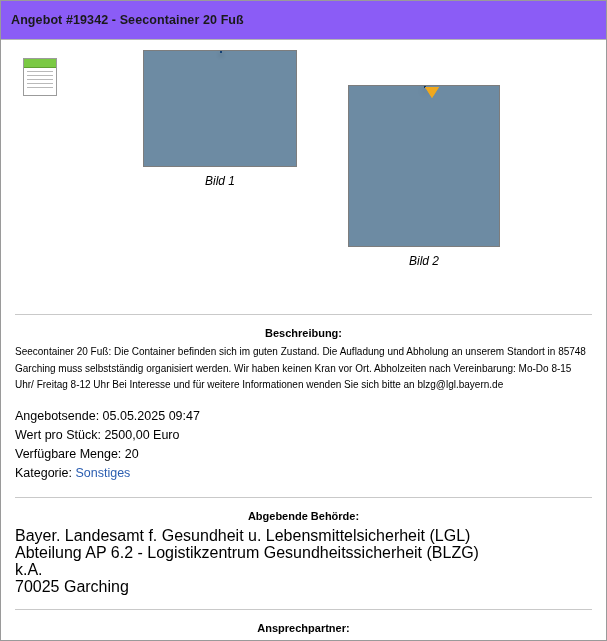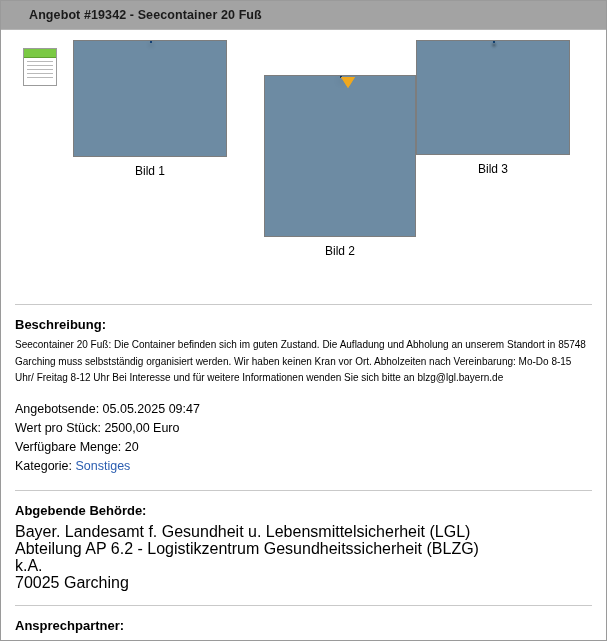--- a/index.html
+++ b/index.html
@@ -17,26 +17,26 @@
   }
   .page {
     position: relative;
     width: 607px;
     height: 641px;
     box-sizing: border-box;
     border: 1px solid #9a9a9a;
     background: #ffffff;
   }
   .title-bar {
-    height: 29px;
-    background: #a3a3a3;
+    height: 39px;
+    background: #8b5cf6;
     border-bottom: 1px solid #b5b5b5;
     display: flex;
     align-items: center;
-    padding-left: 28px;
+    padding-left: 10px;
     box-sizing: border-box;
   }
   .title-bar .title {
     font-size: 12.5px;
     font-weight: bold;
     color: #1a1a1a;
     letter-spacing: 0.1px;
   }
   .content {
     padding: 10px 14px 0 14px;
@@ -67,22 +67,23 @@
   .doc-icon .lines i {
     display: block;
     height: 1px;
     background: #b9b9b9;
     margin-bottom: 3px;
   }
   .thumbs {
     display: flex;
     justify-content: center;
     align-items: flex-start;
-    gap: 0;
+    gap: 14px;
     padding-left: 36px;
+    font-style: italic;
   }
   .thumb {
     text-align: center;
   }
   .thumb .frame {
     border: 1px solid #7d7d7d;
     display: block;
     overflow: hidden;
     background: #6d8ba3;
   }
@@ -211,22 +212,23 @@
       radial-gradient(circle at 70% 55%, #94a07c 0 8%, transparent 9%);
   }
   
   .hr {
     border: 0;
     border-top: 1px solid #c9c9c9;
     margin: 14px 0 12px 0;
   }
   .sec-title {
     font-weight: bold;
-    font-size: 13px;
+    font-size: 11px;
     margin: 0 0 5px 0;
+    text-align: center;
   }
   .para {
     font-size: 10px;
     line-height: 16.5px;
     margin: 0;
     text-align: left;
   }
   .facts {
     margin-top: 13px;
   }
@@ -291,31 +293,20 @@
                 <span class="plate p1"></span>
                 <span class="plate p2"></span>
                 <span class="tri t-a"></span>
                 <span class="tri t-b"></span>
               </span>
             </span>
           </span>
           <span class="cap">Bild 2</span>
         </div>
 
-        <div class="thumb t3">
-          <span class="frame">
-            <span class="img i3">
-              <span class="trees"></span>
-              <span class="stack s3"></span>
-              <span class="stack s2"></span>
-              <span class="stack s1"></span>
-            </span>
-          </span>
-          <span class="cap">Bild 3</span>
-        </div>
 
       </div>
     </div>
 
     <hr class="hr">
 
     <div>
       <div class="sec-title">Beschreibung:</div>
       <p class="para">Seecontainer 20 Fuß: Die Container befinden sich im guten Zustand. Die Aufladung und Abholung an unserem Standort in 85748 Garching muss selbstständig organisiert werden. Wir haben keinen Kran vor Ort. Abholzeiten nach Vereinbarung: Mo-Do 8-15 Uhr/ Freitag 8-12 Uhr Bei Interesse und für weitere Informationen wenden Sie sich bitte an blzg@lgl.bayern.de</p>
     </div>

